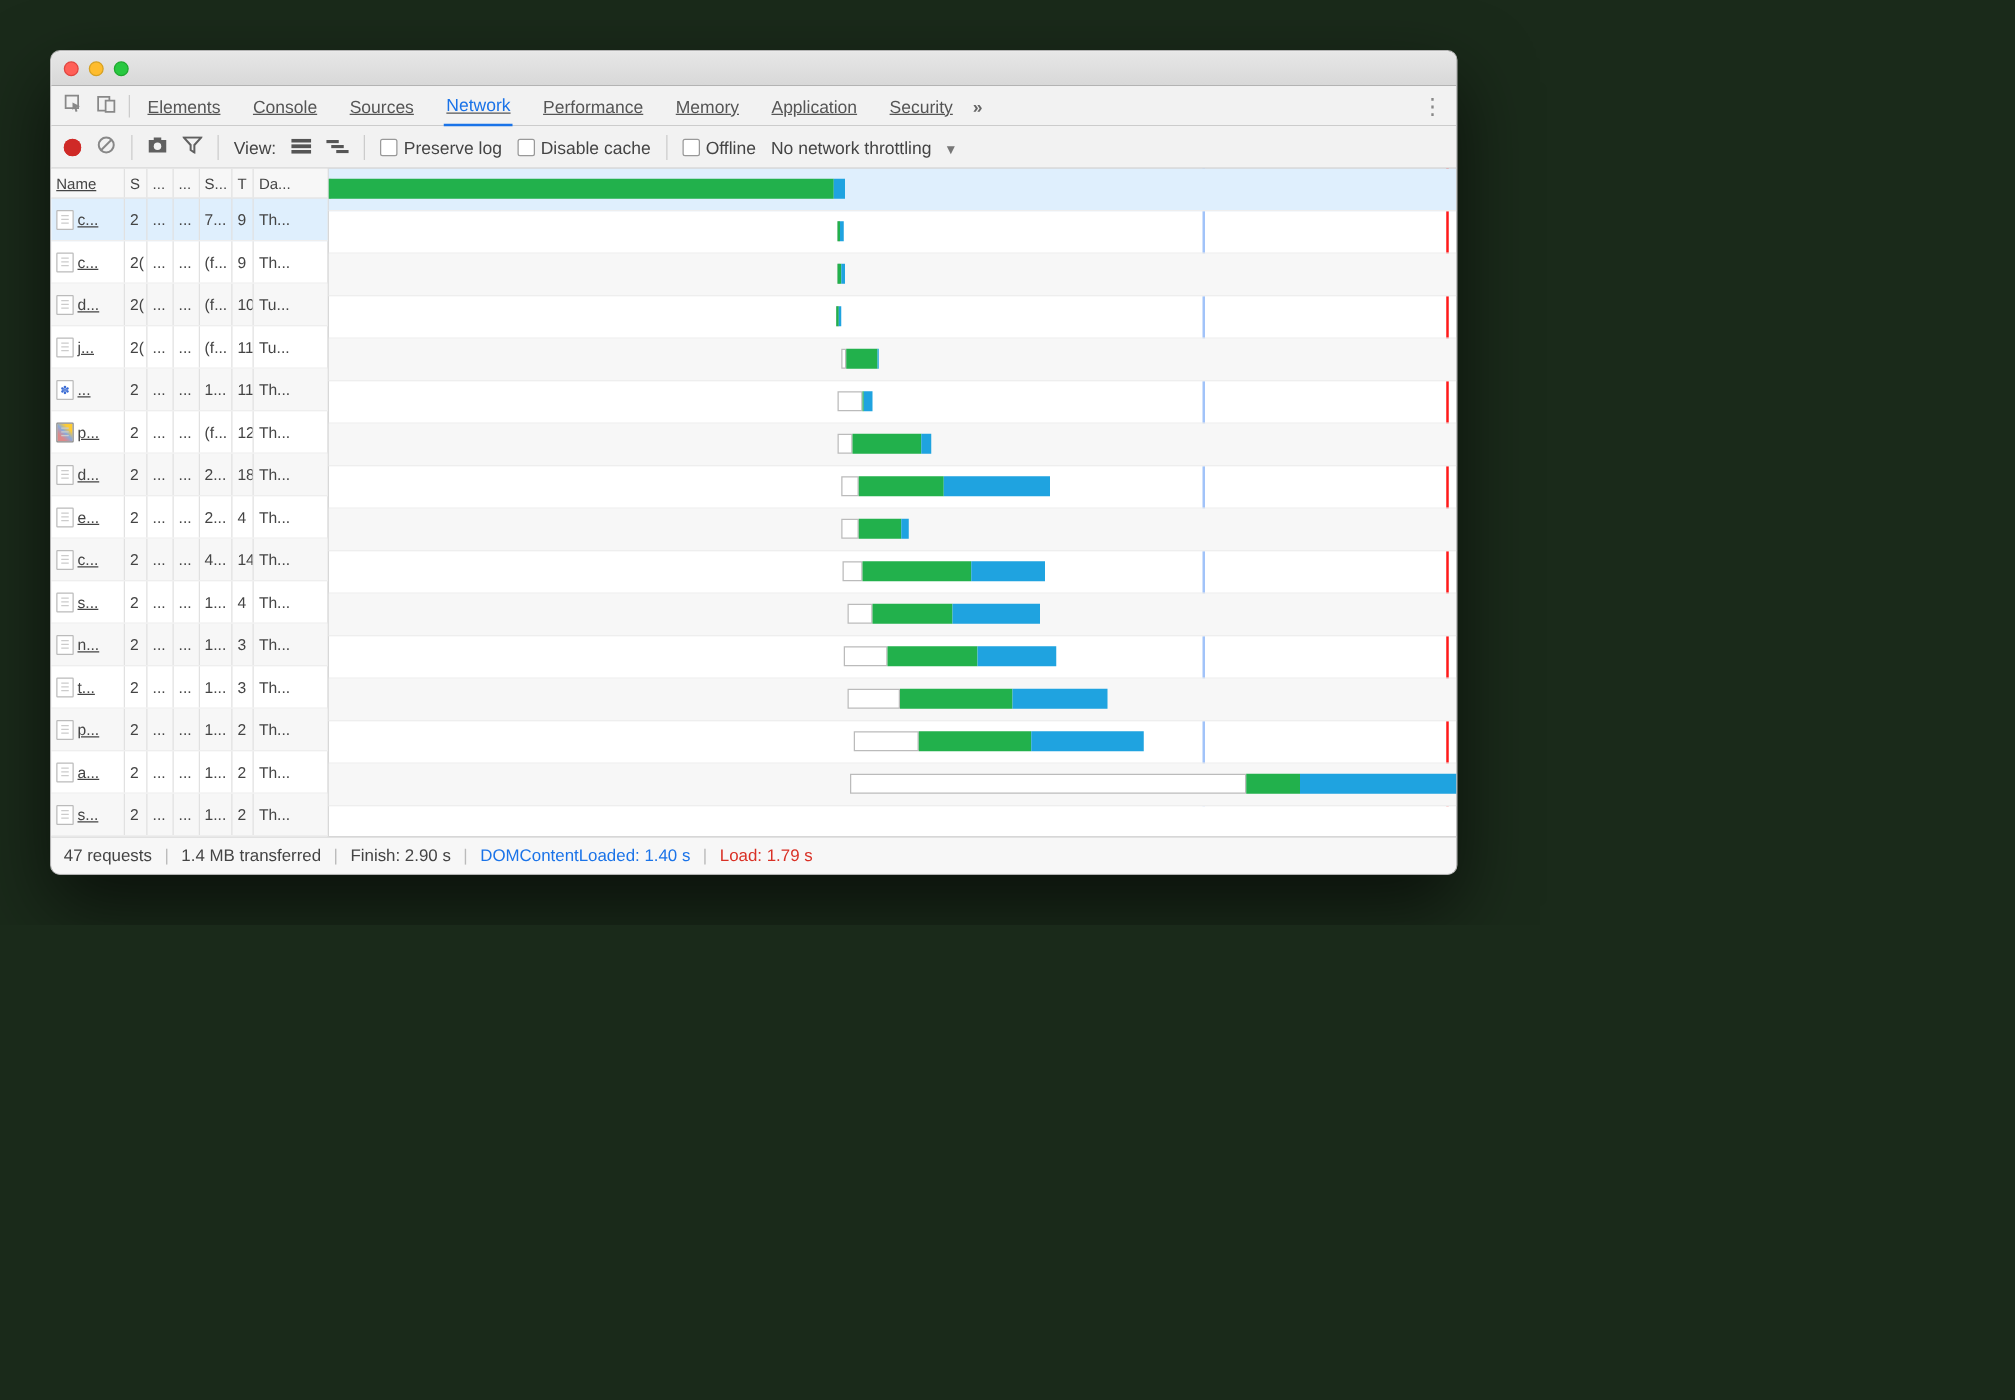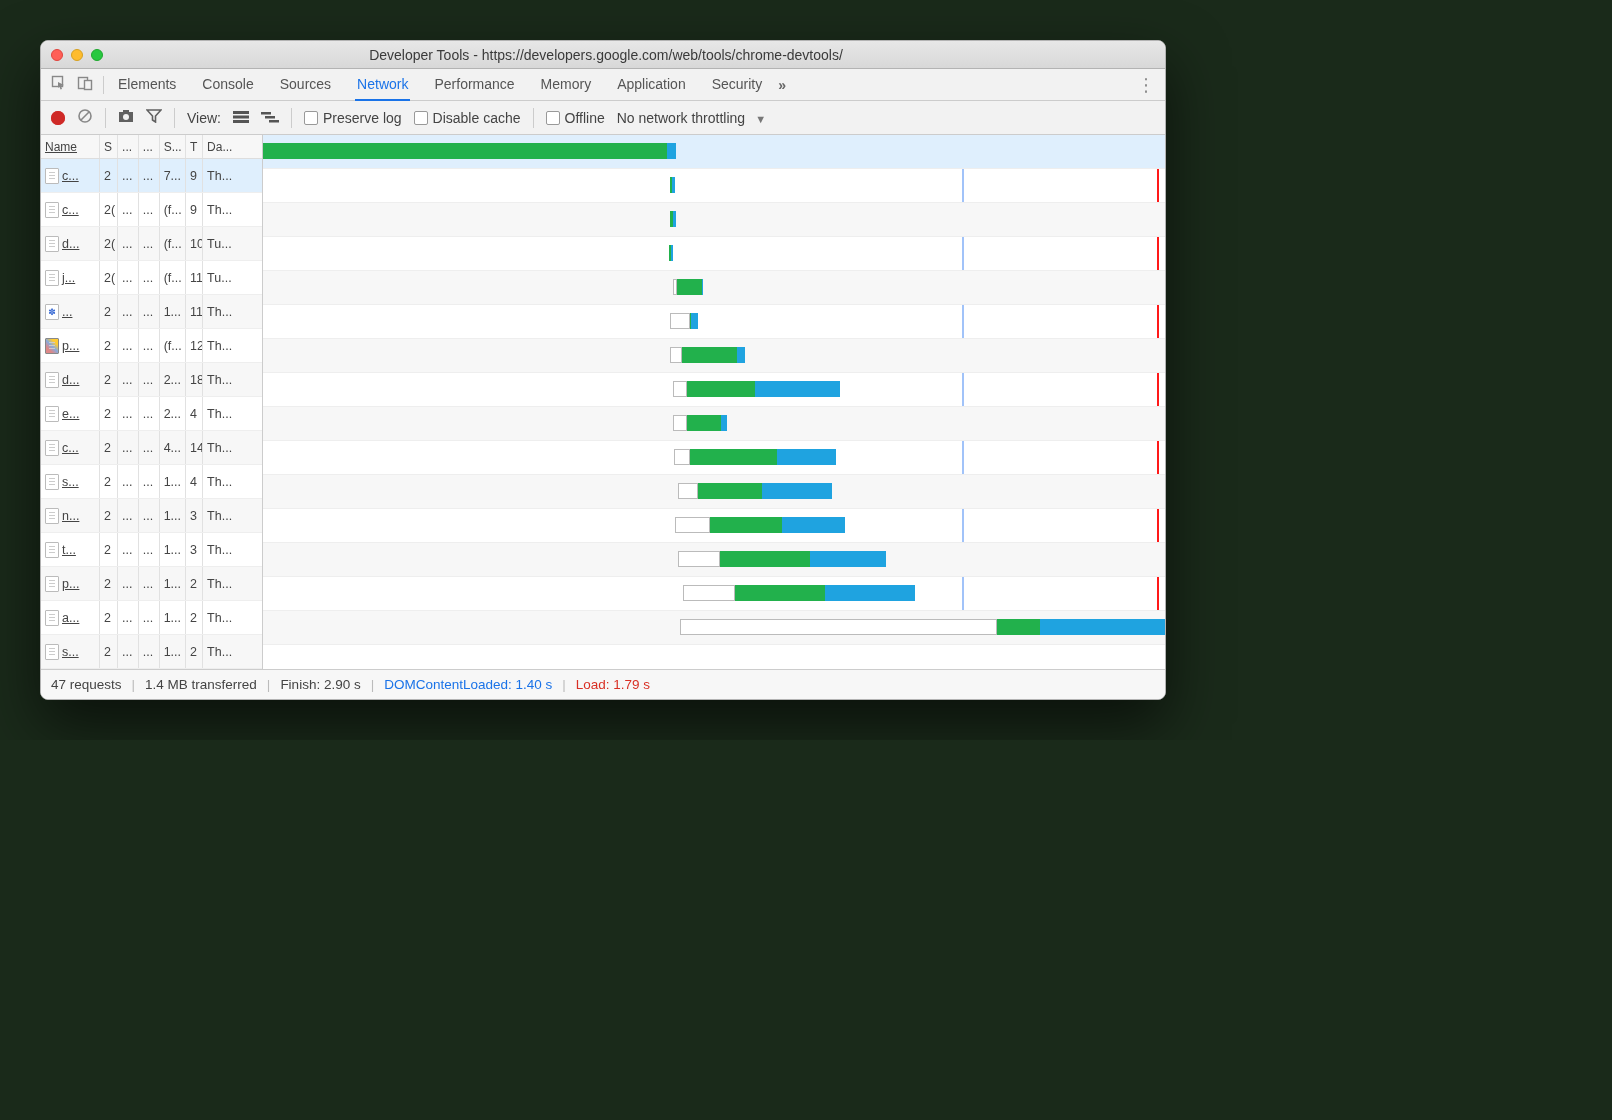--- a/index.html
+++ b/index.html
@@ -43,21 +43,21 @@
     height: 32px;
     background:#f2f2f2;
     border-bottom:1px solid #ccc;
     display:flex;
     align-items:center;
     padding:0 10px;
     font-size:14px;
     color:#555;
   }
   .tabs-row .ibtn { color:#888; margin-right:10px; cursor:pointer; }
-  .tabs { display:flex; gap:22px; margin-left:8px; align-items:flex-start;}
+  .tabs { display:flex; gap:22px; margin-left:8px; align-items:center;text-decoration:underline;}
   .tab { cursor:pointer; padding:7px 2px; }
   .tab.active { color:#1a73e8; border-bottom:2px solid #1a73e8; font-weight:500;}
   .kebab { margin-left:auto; color:#888; cursor:pointer; font-size:18px;}
   .chev{ color:#666; }
   
   .toolbar {
     height:34px; background:#f2f2f2; border-bottom:1px solid #ccc;
     display:flex; align-items:center; padding:0 10px; gap:12px; color:#444;
   }
   .record { width:14px; height:14px; background:#cf2a27; border-radius:50%; box-shadow:inset 0 0 0 2px #cf2a27; }
@@ -123,21 +123,20 @@
 <body>
 
 <div class="window">
 
   <div class="titlebar">
     <div class="traffic">
       <div class="dot red"></div>
       <div class="dot yellow"></div>
       <div class="dot green"></div>
     </div>
-    <div class="title-text">Developer Tools - https://developers.google.com/web/tools/chrome-devtools/</div>
   </div>
 
   <div class="tabs-row">
     <span class="ibtn">
       <svg width="16" height="16" viewBox="0 0 16 16">
           <rect x="1.5" y="1.5" width="10" height="10" fill="none" stroke="#888" stroke-width="1.4"></rect>
           <path d="M7 7 L13 10 L10 11 L11 14 L9.5 14.5 L8.5 11.5 L7 13 Z" fill="#888"></path>
         </svg>
     </span>
     <span class="ibtn">

